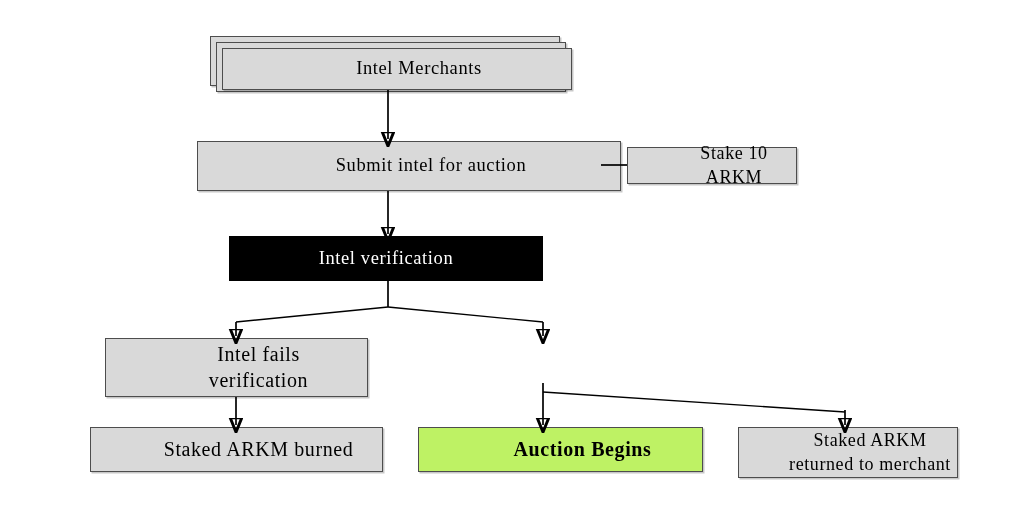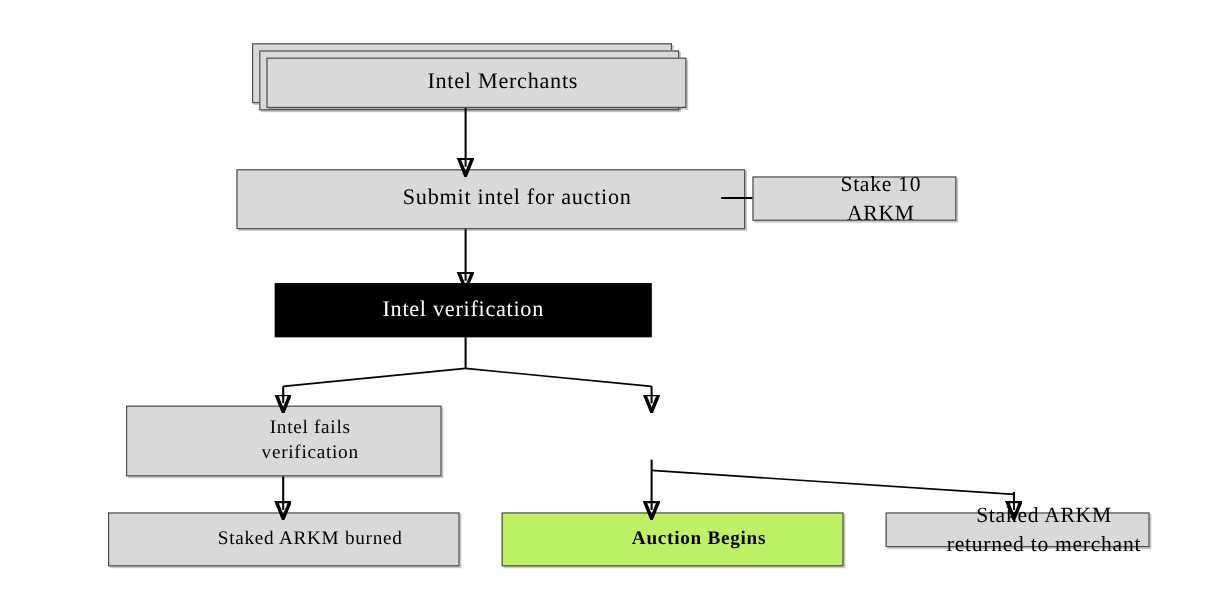--- a/index.html
+++ b/index.html
@@ -45,21 +45,21 @@
     font-weight: bold;
   }
   .stack-layer {
     position: absolute;
     box-sizing: border-box;
     border: 1.4px solid #4d4d4d;
     background: #d9d9d9;
     box-shadow: 1.5px 1.5px 0 rgba(0,0,0,0.22);
   }
   .fs-lg  { font-size: 18.5px; }
-  .fs-md  { font-size: 16px; }
+  .fs-md  { font-size: 20px; }
   .fs-sm  { font-size: 18px; }
   svg.edges {
     position: absolute;
     left: 0;
     top: 0;
     width: 1024px;
     height: 511px;
     overflow: visible;
     pointer-events: none;
   }
@@ -88,21 +88,21 @@
   <div class="node dark fs-lg" style="left:229px; top:236px; width:314px; height:45px;">Intel verification</div>
 
   <div class="node shadowed fs-md" style="left:105px; top:338px; width:263px; height:59px;">Intel fails
 verification</div>
 
 
   <div class="node shadowed fs-md" style="left:90px; top:427px; width:293px; height:45px;">Staked ARKM burned</div>
 
   <div class="node shadowed green fs-md" style="left:418px; top:427px; width:285px; height:45px;">Auction Begins</div>
 
-  <div class="node shadowed fs-sm" style="left:738px; top:427px; width:220px; height:29px;">Staked ARKM
+  <div class="node shadowed fs-sm" style="left:738px; top:427px; width:220px; height:51px;">Staked ARKM
 returned to merchant</div>
 
   <svg class="edges" viewBox="0 0 1024 511" xmlns="http://www.w3.org/2000/svg">
     <defs>
       <marker id="arrowhead" markerWidth="9" markerHeight="9" refX="4.2" refY="4" orient="auto" markerUnits="strokeWidth">
         <path d="M0,0.6 L8.4,4 L0,7.4 z" fill="#000000" stroke="none"></path>
       </marker>
     </defs>
 
     <line x1="388" y1="90" x2="388" y2="139" marker-end="url(#arrowhead)"></line>

